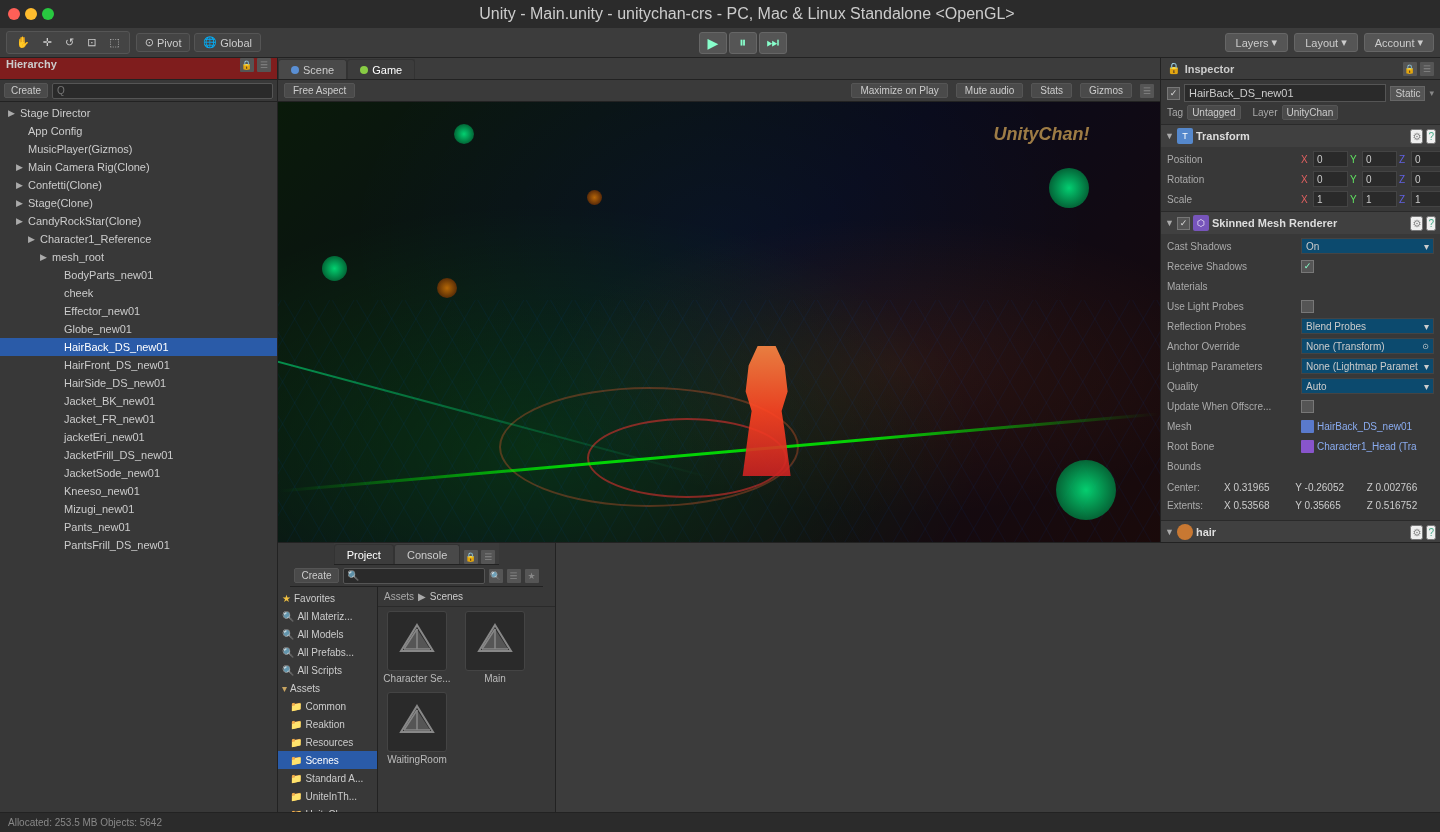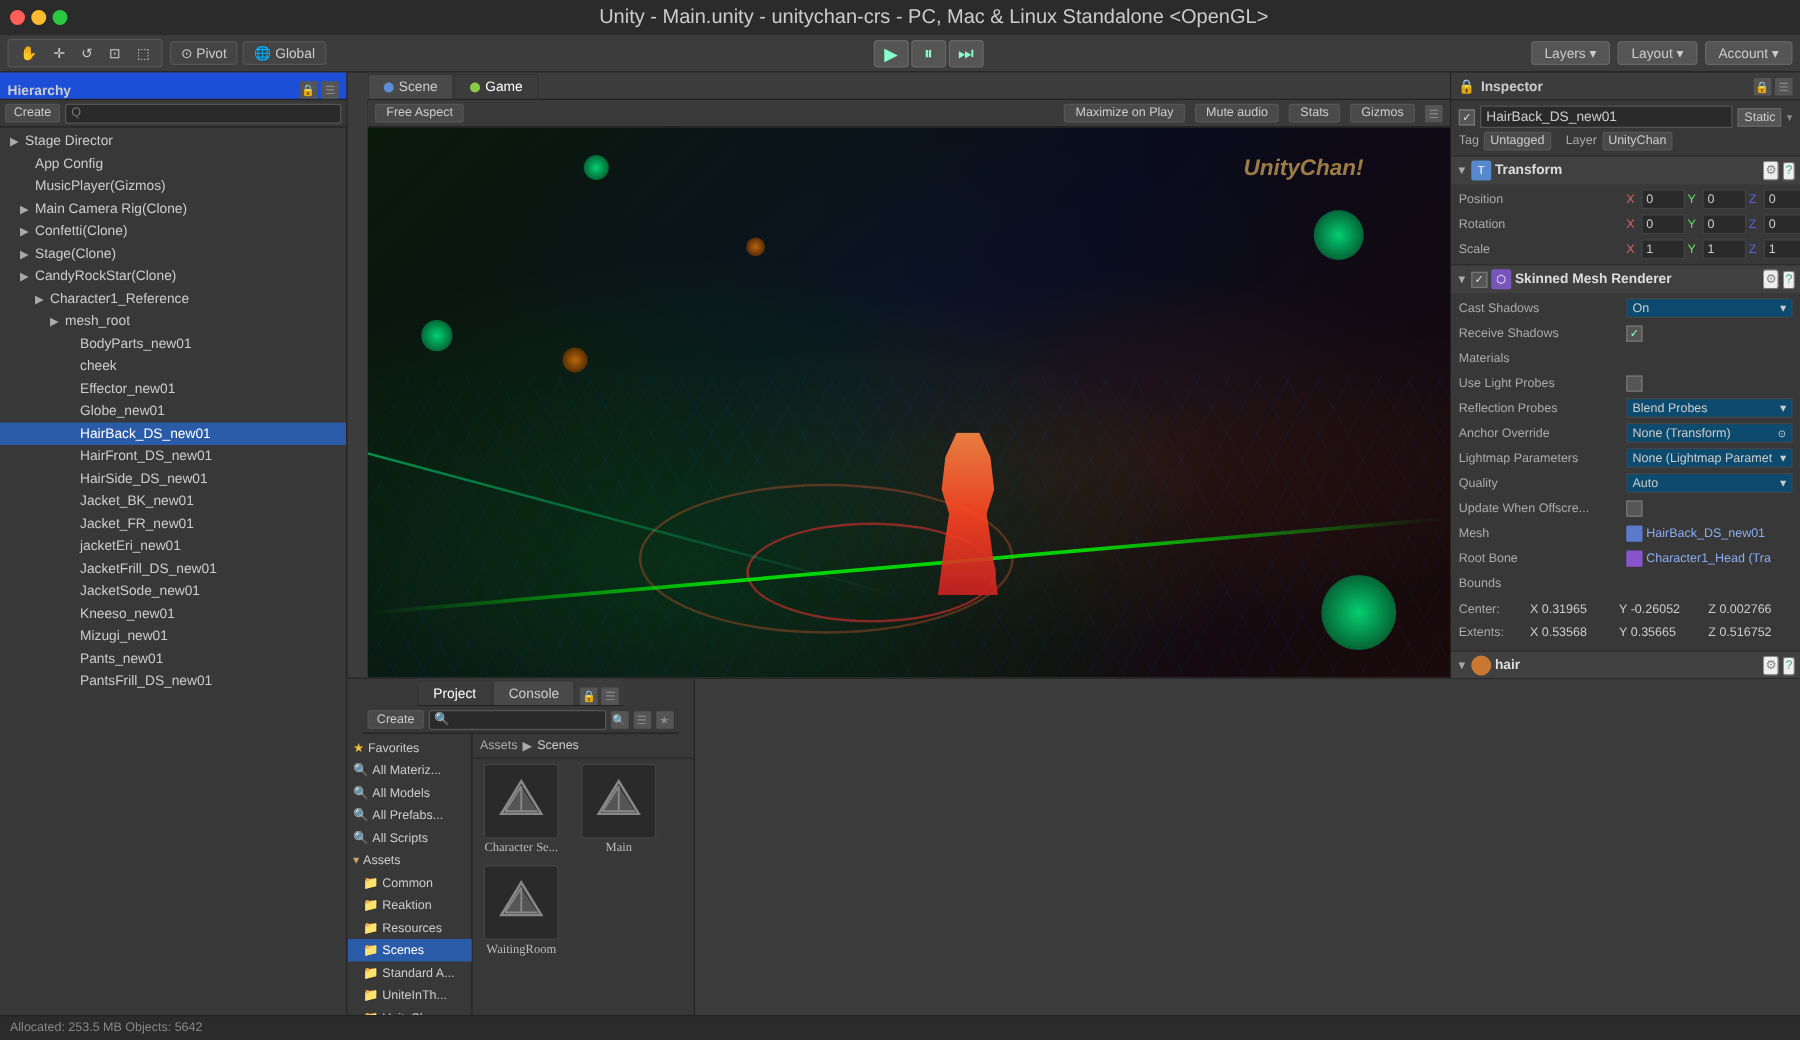--- a/index.html
+++ b/index.html
@@ -115,24 +115,24 @@
     
     #hierarchy-panel {
       width: 278px;
       background: #383838;
       border-right: 1px solid #222;
       display: flex;
       flex-direction: column;
     }
     .panel-header {
       height: 22px;
-      background: #1d4ed8;
+      background: #7f1d1d;
       border-bottom: 1px solid #222;
       display: flex;
-      align-items: flex-end;
+      align-items: flex-start;
       padding: 0 6px;
       font-size: 11px;
       font-weight: bold;
       color: #ccc;
       gap: 4px;
     }
     .hierarchy-toolbar {
       height: 22px;
       background: #383838;
       border-bottom: 1px solid #222;
@@ -420,21 +420,20 @@
     }
     .unity-logo-mini {
       width: 40px; height: 40px;
     }
     .asset-label {
       font-size: 10px;
       text-align: center;
       color: #bbb;
       margin-top: 2px;
       word-break: break-all;
-      font-family: Liberation Serif, serif;
     }
 
     
     #inspector-panel {
       width: 280px;
       background: #383838;
       border-left: 1px solid #222;
       display: flex;
       flex-direction: column;
       overflow-y: auto;
@@ -654,21 +653,20 @@
       font-size: 9px;
       display: flex; align-items: center; justify-content: center;
       border-radius: 1px;
     }
 
     
     #center-top {
       flex: 1;
       display: flex;
       overflow: hidden;
-      margin-left: 16px;
     }
     #center-bottom {
       height: 290px;
       display: flex;
       border-top: 1px solid #222;
     }
     #scene-game-area {
       flex: 1;
       display: flex;
       flex-direction: column;

